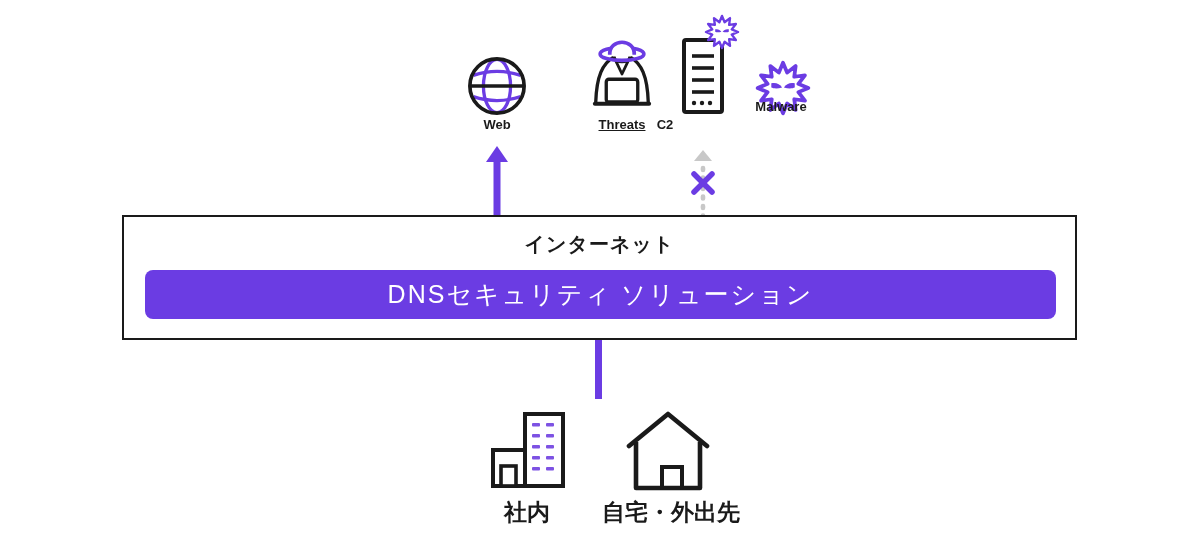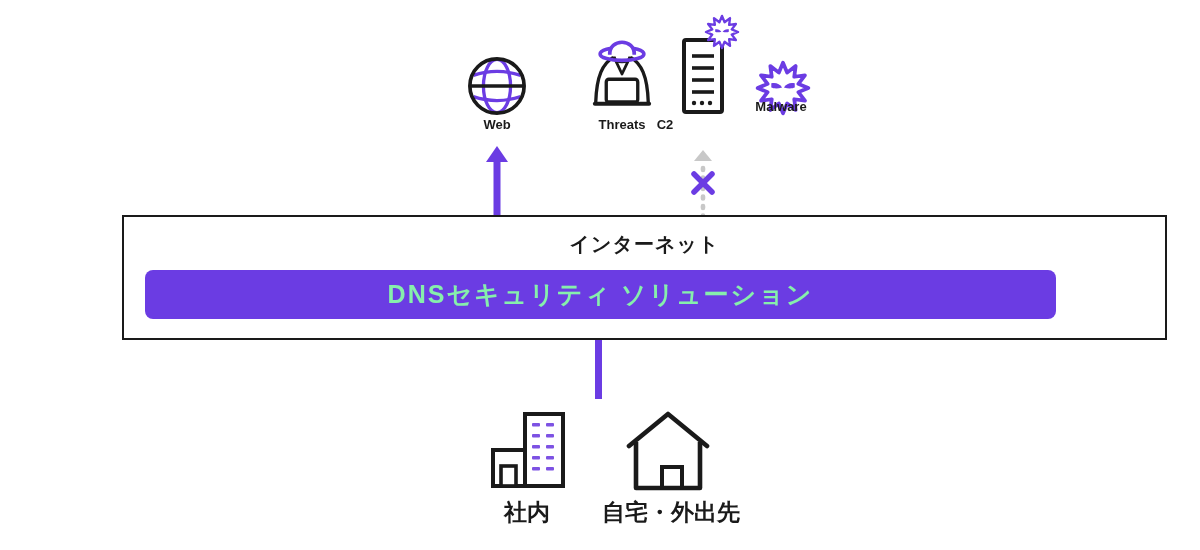--- a/index.html
+++ b/index.html
@@ -22,21 +22,21 @@
     font-weight: bold;
     font-size: 13px;
     color: #1a1a1a;
     white-space: nowrap;
   }
 
   
   .internet-box {
     position: absolute;
     left: 122px; top: 215px;
-    width: 1045px; height: 125px;
+    width: 955px; height: 125px;
     background: #ffffff;
     border: 2px solid #1a1a1a;
   }
   .internet-label {
     position: absolute;
     left: 0; top: 14px; width: 100%;
     text-align: center;
     font-weight: bold;
     font-size: 20px;
     color: #1a1a1a;
@@ -44,22 +44,22 @@
   }
   .dns-bar {
     position: absolute;
     left: 21px; top: 53px;
     width: 911px; height: 49px;
     background: #6b3ce3;
     border-radius: 8px;
     display: flex; align-items: center; justify-content: center;
   }
   .dns-bar-label {
-    color: #86efac;
-    font-weight: bold;
+    color: #ffffff;
+    font-weight: normal;
     font-size: 25px;
     letter-spacing: 2px;
     white-space: nowrap;
   }
 
   
   .connector {
     position: absolute;
     left: 595px; top: 340px;
     width: 7px; height: 59px;
@@ -117,21 +117,21 @@
     <path d="M43.5,27.5 C39,26.5 35.5,28 33,31.5 C37.5,33 41.5,32.5 43.5,31.5 Z" fill="#6b3ce3"></path>
   </svg>
 
   <svg class="abs" style="left:753px; top:58px;" width="60" height="60" viewBox="0 0 64 64">
     <path d="M32,5 L36.4,15.6 L45.5,8.6 L44,20 L55.4,18.5 L48.4,27.6 L59,32 L48.4,36.4 L55.4,45.5 L44,44 L45.5,55.4 L36.4,48.4 L32,59 L27.6,48.4 L18.5,55.4 L20,44 L8.6,45.5 L15.6,36.4 L5,32 L15.6,27.6 L8.6,18.5 L20,20 L18.5,8.6 L27.6,15.6 Z" fill="#ffffff" stroke="#6b3ce3" stroke-width="4" stroke-linejoin="round"></path>
     <path d="M19.5,27 C24.5,26 28.5,27.5 31,31.5 C26,33 21.5,32.5 19.5,31.5 Z" fill="#6b3ce3"></path>
     <path d="M44.5,27 C39.5,26 35.5,27.5 33,31.5 C38,33 42.5,32.5 44.5,31.5 Z" fill="#6b3ce3"></path>
   </svg>
 
   <div class="dest-label" style="left:497px; top:117px;">Web</div>
-  <div class="dest-label" style="left:622px; top:117px;">Threats</div>
+  <div class="dest-label" style="left:622px; top:117px;text-decoration:underline;">Threats</div>
   <div class="dest-label" style="left:665px; top:117px;">C2</div>
   <div class="dest-label" style="left:781px; top:99px;">Malware</div>
 
   <svg class="abs" style="left:485px; top:145px;" width="24" height="71" viewBox="0 0 24 71">
     <polygon points="12,1 23,17 15.5,17 15.5,71 8.5,71 8.5,17 1,17" fill="#6b3ce3"></polygon>
   </svg>
 
   <svg class="abs" style="left:693px; top:150px;" width="20" height="66" viewBox="0 0 20 66">
     <polygon points="10,0 19,11 1,11" fill="#c8c8c8"></polygon>
     <line x1="10" y1="18" x2="10" y2="66" stroke="#c8c8c8" stroke-width="4.6" stroke-dasharray="2 7.5" stroke-linecap="round"></line>

